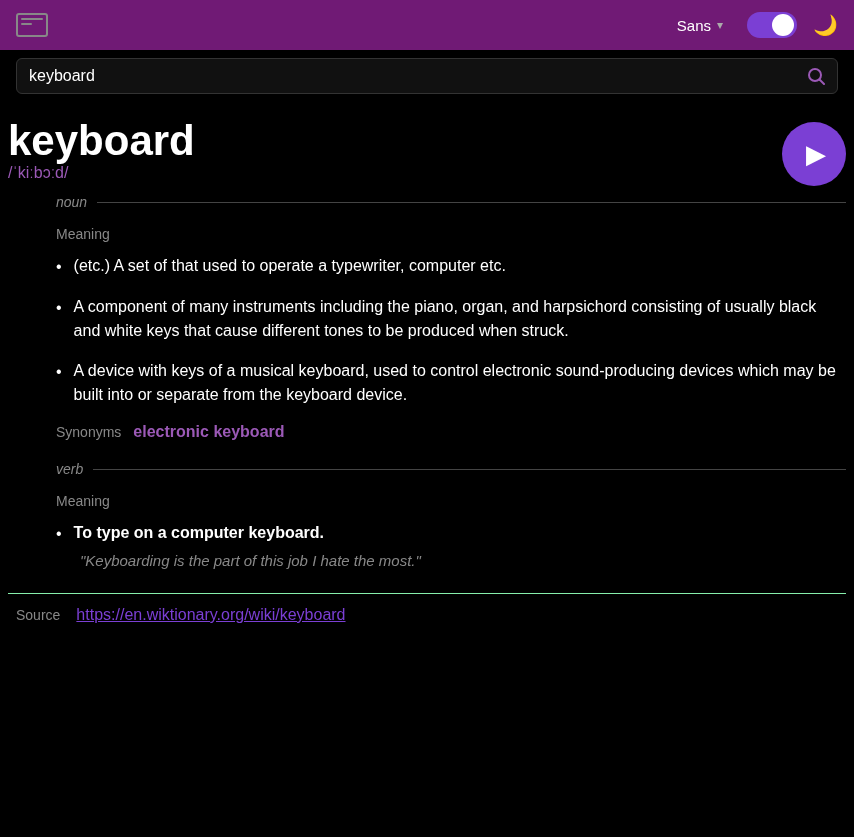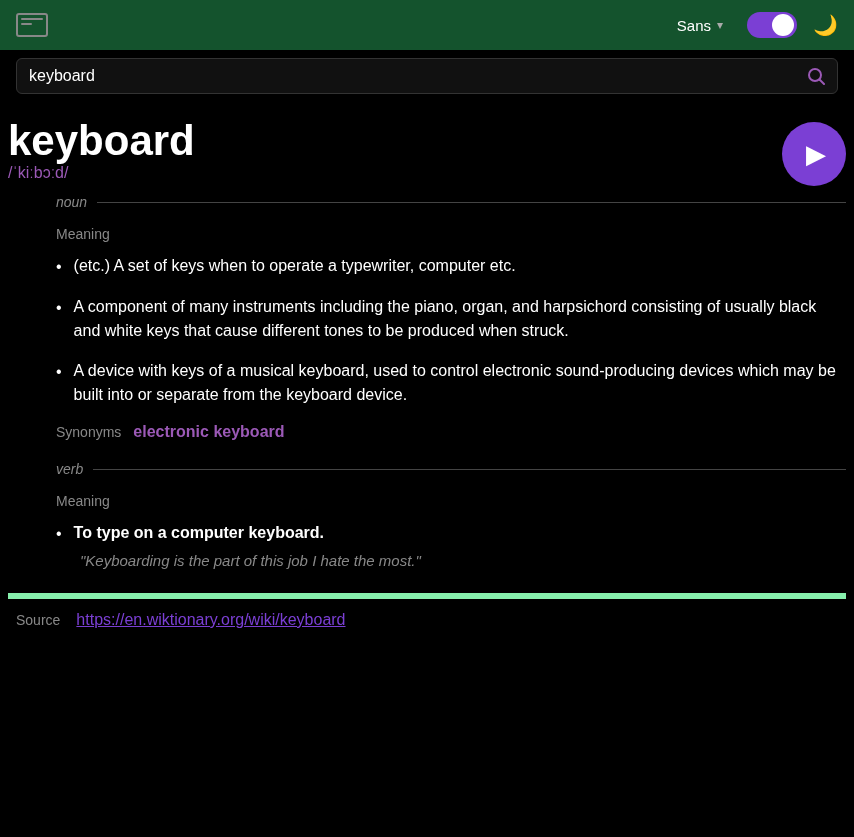--- a/index.html
+++ b/index.html
@@ -12,21 +12,21 @@
       min-height: 837px;
       width: 854px;
     }
 
     
     .header {
       display: flex;
       align-items: center;
       justify-content: space-between;
       padding: 8px 16px;
-      background: #14532d;
+      background: #701a75;
       height: 50px;
     }
 
     .header-left {
       display: flex;
       align-items: center;
     }
 
     .sidebar-toggle {
       width: 32px;
@@ -265,21 +265,21 @@
       color: #888;
       font-size: 15px;
       font-style: italic;
       margin-top: 4px;
       margin-left: 0;
     }
 
     
     .source-bar {
       margin-top: 20px;
-      border-top: 6px solid #86efac;
+      border-top: 1px solid #86efac;
       padding: 12px 8px;
       display: flex;
       align-items: center;
       gap: 16px;
     }
 
     .source-label {
       color: #888;
       font-size: 14px;
     }
@@ -345,21 +345,21 @@
     <div class="pos-header">
       <span class="pos-label">noun</span>
       <div class="pos-line"></div>
     </div>
 
     <div class="meaning-label">Meaning</div>
 
     <ul class="definition-list">
       <li class="definition-item">
         <span class="bullet">•</span>
-        <span class="definition-text">(etc.) A set of keys when to operate a typewriter, computer etc.</span>
+        <span class="definition-text">(etc.) A set of that used to operate a typewriter, computer etc.</span>
       </li>
       <li class="definition-item">
         <span class="bullet">•</span>
         <span class="definition-text">A component of many instruments including the piano, organ, and harpsichord consisting of usually black and white keys that cause different tones to be produced when struck.</span>
       </li>
       <li class="definition-item">
         <span class="bullet">•</span>
         <span class="definition-text">A device with keys of a musical keyboard, used to control electronic sound-producing devices which may be built into or separate from the keyboard device.</span>
       </li>
     </ul>

